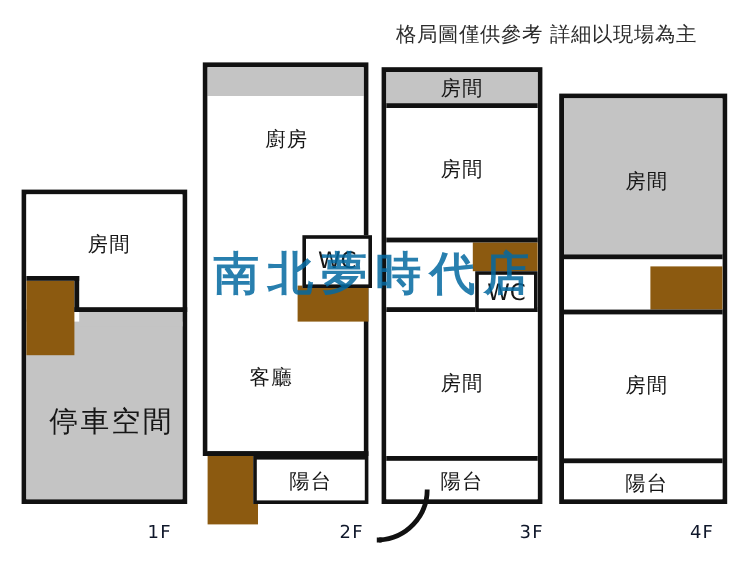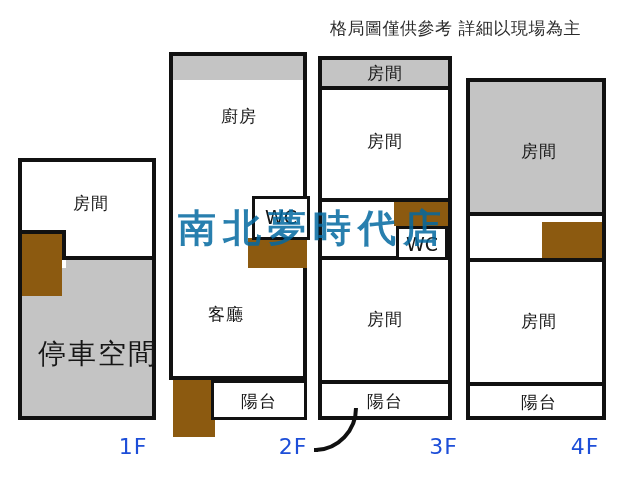--- a/index.html
+++ b/index.html
@@ -93,23 +93,23 @@
   .lbl {
     position: absolute;
     z-index: 20;
     white-space: nowrap;
     text-align: center;
     color: #161616;
     font-family: "DejaVu Sans", "Liberation Sans", sans-serif;
   }
   .lbl-room    { font-size: 17px; letter-spacing: 1px; }
   .lbl-room-sm { font-size: 17px; letter-spacing: 1px; }
-  .lbl-big     { font-size: 28px; letter-spacing: 2px; }
+  .lbl-big     { font-size: 24px; letter-spacing: 2px; }
   .lbl-wc      { font-size: 19px; letter-spacing: 0px; font-family: "DejaVu Sans", "Liberation Sans", sans-serif; }
-  .lbl-floor   { font-size: 22px; letter-spacing: 1px; color: #1d4ed8; }
+  .lbl-floor   { font-size: 15px; letter-spacing: 1px; color: #0f172a; }
 
   .door-arc {
     position: absolute;
     z-index: 16;
   }
 </style>
 </head>
 <body>
 
 <div id="plan">
@@ -187,21 +187,21 @@
 
     <div class="wall" style="left:322px; top:380px; width:126px; height:4px;"></div>
     <div class="region fill-white" style="left:322px; top:384px; width:126px; height:32px;"></div>
     <div class="lbl lbl-room-sm" style="left:354px; top:390px; width:62px;">陽台</div>
 
     <svg class="door-arc" style="left:310px; top:404px;" width="50" height="52">
       <path d="M 46 4 A 42 42 0 0 1 6 46" fill="none" stroke="#111111" stroke-width="4"></path>
       <line x1="4" y1="46" x2="8" y2="46" stroke="#111111" stroke-width="4"></line>
     </svg>
 
-    <div class="lbl lbl-floor" style="left:428px; top:434px; width:30px;text-align:right;">3F</div>
+    <div class="lbl lbl-floor" style="left:428px; top:434px; width:30px;">3F</div>
   </div>
 
   <div class="unit">
 
     <div class="outline" style="left:466px; top:78px; width:140px; height:342px;"></div>
 
     <div class="region fill-gray" style="left:470px; top:82px; width:132px; height:130px;"></div>
     <div class="lbl lbl-room" style="left:508px; top:140px; width:62px;">房間</div>
     <div class="wall" style="left:470px; top:212px; width:132px; height:4px;"></div>
 

